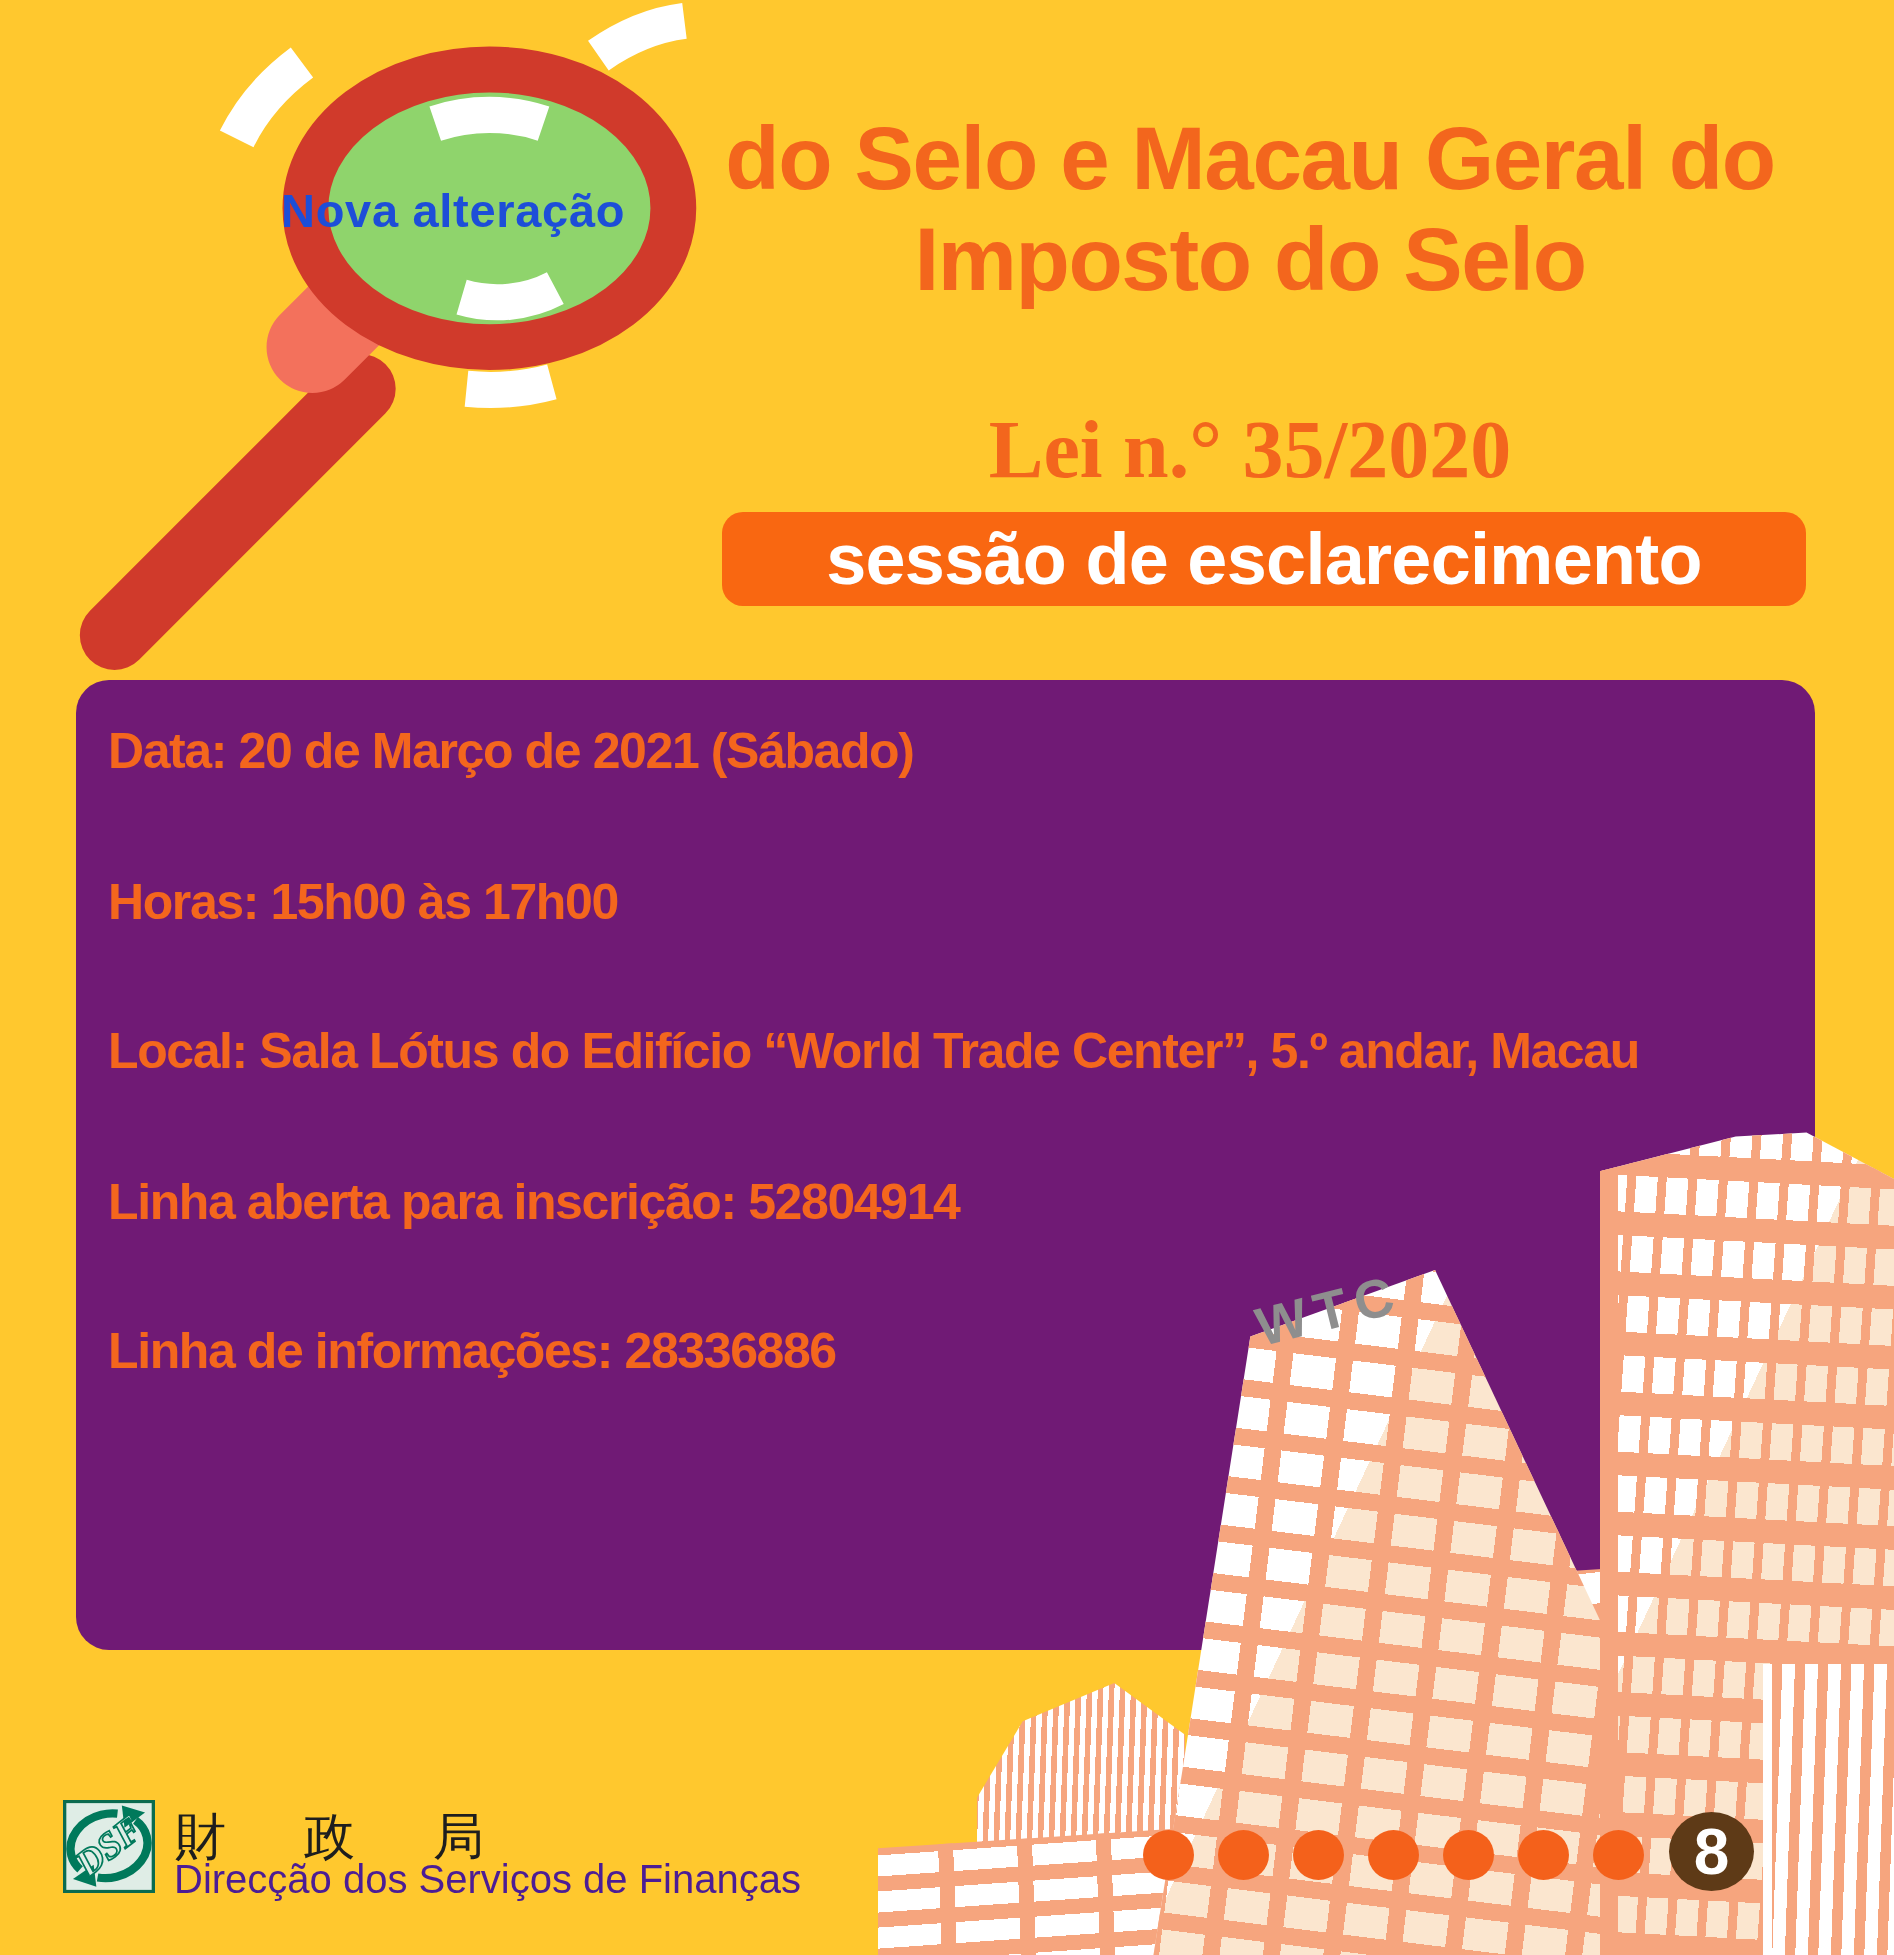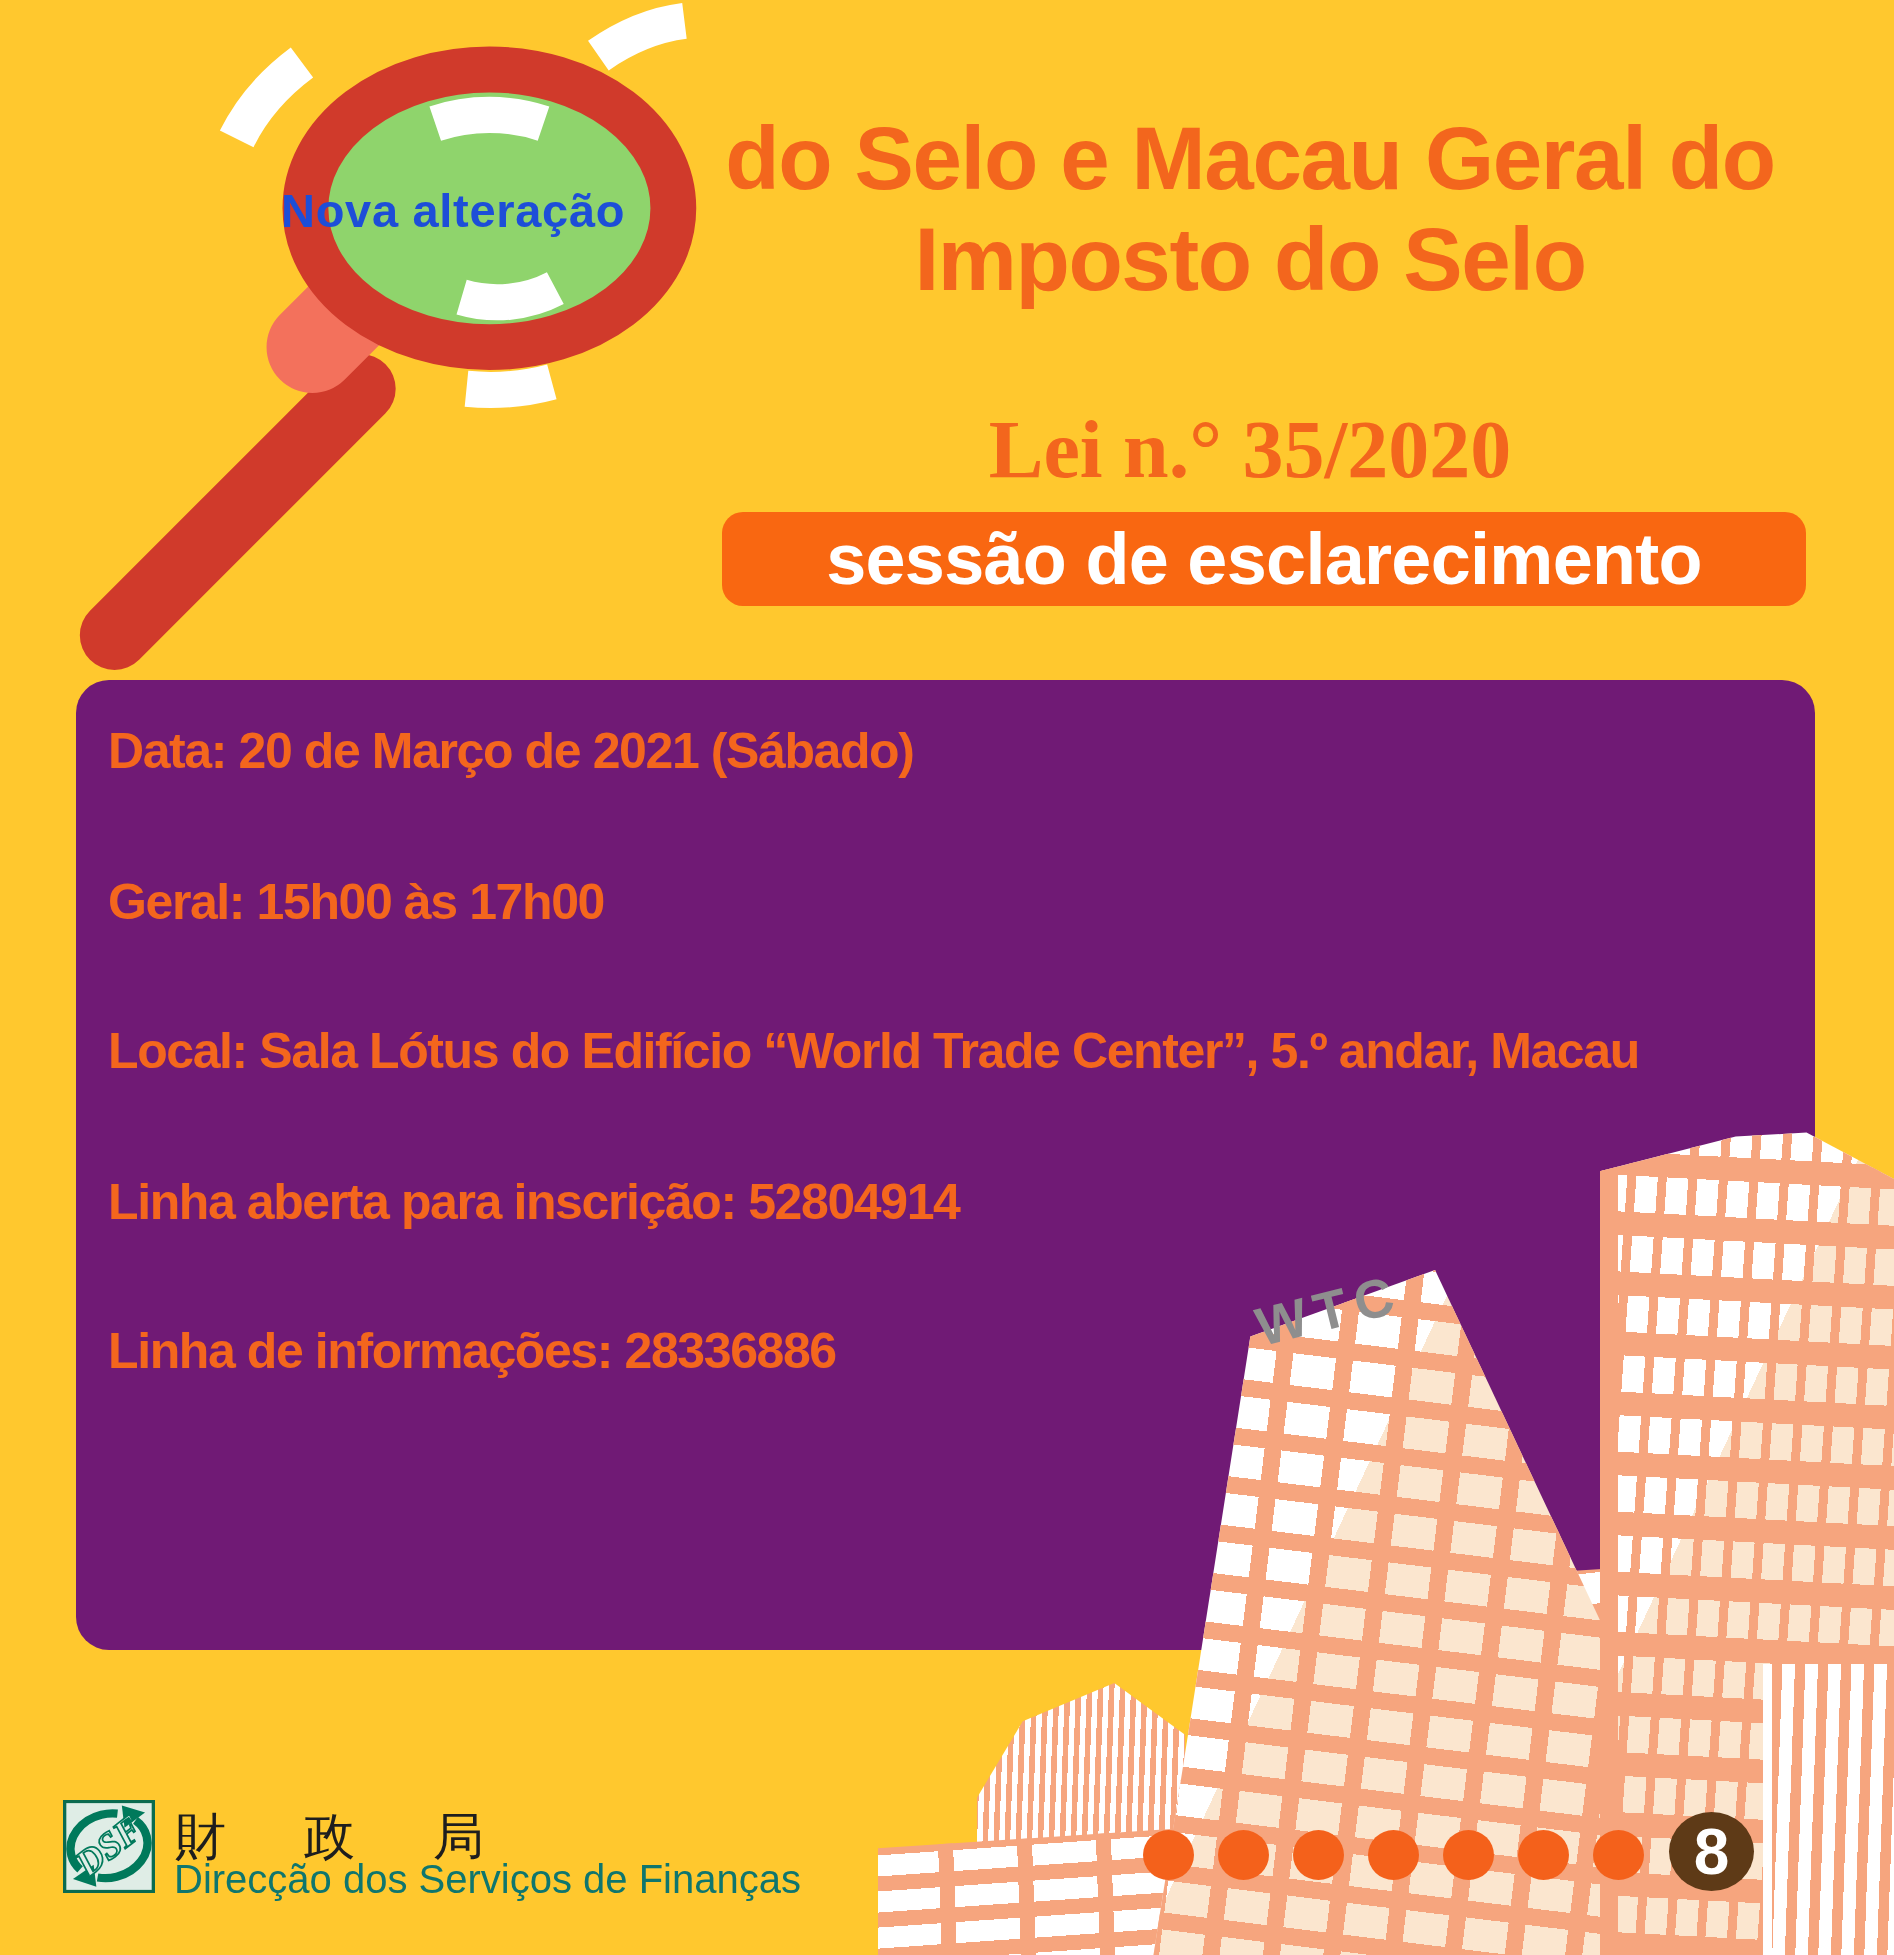--- a/index.html
+++ b/index.html
@@ -102,21 +102,21 @@
   }
   .page-circle span{color:#FFFFFF; font-weight:bold; font-size:64px;}
   
   .footer-logo{position:absolute; left:63px; top:1800px; z-index:5;}
   .org-zh{
     position:absolute; left:175px; top:1803px; z-index:5;
     color:#1E1E1E; font-size:51px; letter-spacing:78px; white-space:nowrap;
   }
   .org-pt{
     position:absolute; left:174px; top:1857px; z-index:5;
-    color:#0f766e; font-size:40px; letter-spacing:0; white-space:nowrap;
+    color:#4c1d95; font-size:40px; letter-spacing:0; white-space:nowrap;
   }
 </style>
 </head>
 <body>
 
 <div id="poster">
 
   <svg id="magnifier-svg" width="833" height="729" viewBox="0 0 1200 1050">
     <line x1="520" y1="560" x2="165" y2="915" stroke="#D03A2B" stroke-width="100" stroke-linecap="round"></line>
     <line x1="520" y1="430" x2="450" y2="500" stroke="#F3715C" stroke-width="132" stroke-linecap="round"></line>
@@ -134,21 +134,21 @@
     <div>Imposto do Selo</div>
   </div>
   <div class="law-line">Lei n.° 35/2020</div>
 
   <div class="session-banner">
     <span>sessão de esclarecimento</span>
   </div>
 
   <div class="info-card">
     <div class="info-line" style="top:42px">Data: 20 de Março de 2021 (Sábado)</div>
-    <div class="info-line" style="top:193px">Geral: 15h00 às 17h00</div>
+    <div class="info-line" style="top:193px">Horas: 15h00 às 17h00</div>
     <div class="info-line" style="top:342px">Local: Sala Lótus do Edifício “World Trade Center”, 5.º andar, Macau</div>
     <div class="info-line" style="top:493px">Linha aberta para inscrição: 52804914</div>
     <div class="info-line" style="top:642px">Linha de informações: 28336886</div>
   </div>
 
   <div class="bldg" id="bldg-mid-stripes"></div>
   <div class="bldg" id="bldg-louver"></div>
   <div class="bldg" id="bldg-left-low"></div>
   <div class="bldg" id="bldg-wtc"></div>
   <div class="wtc-sign">WTC</div>

